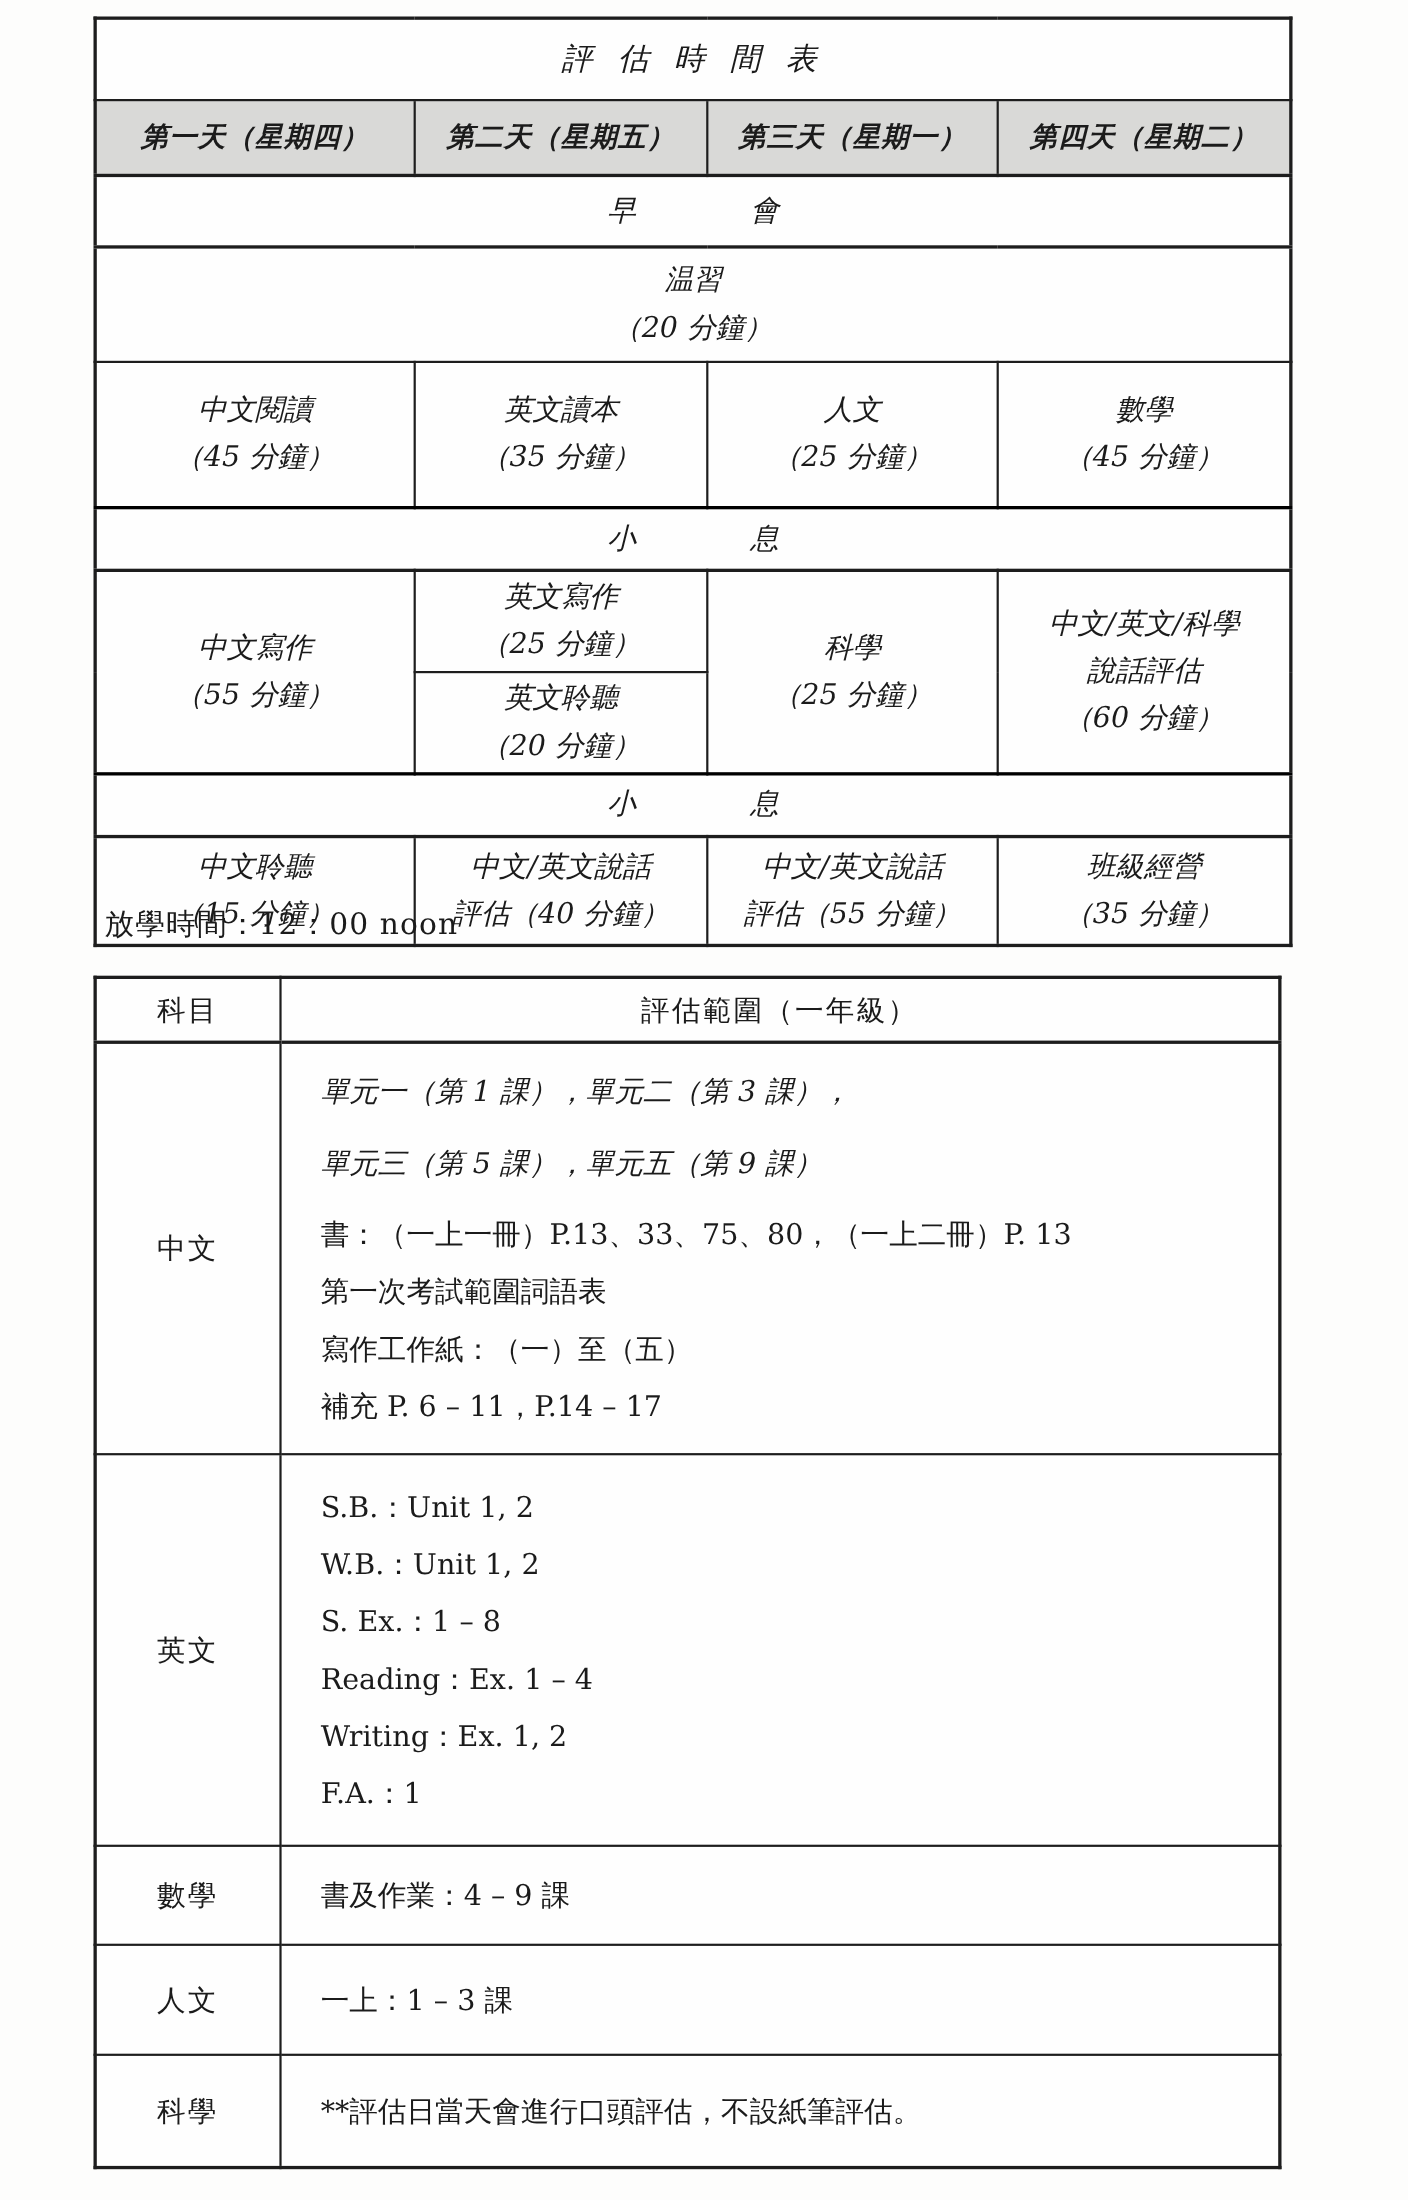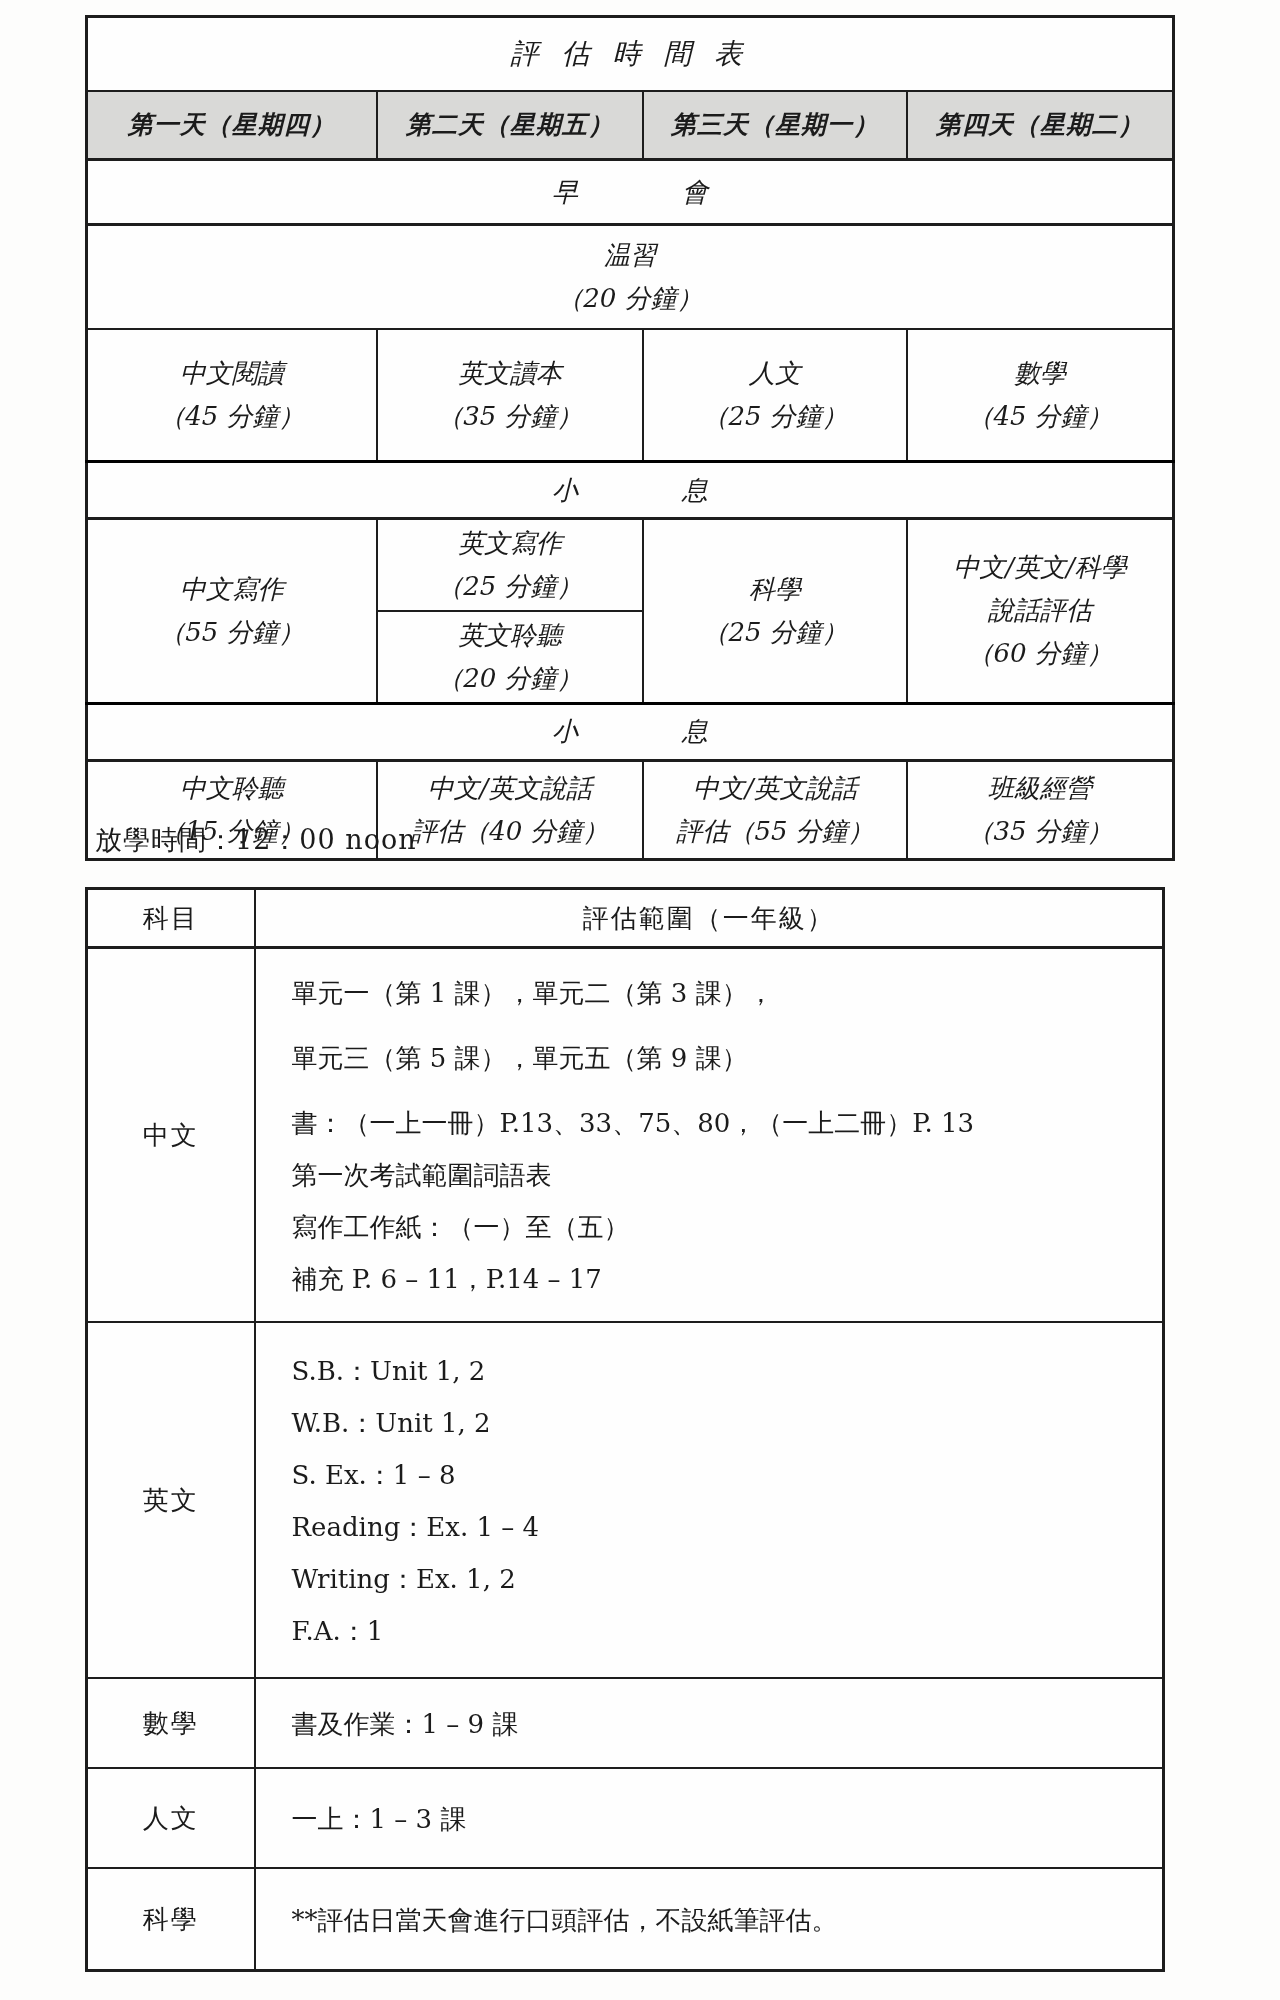--- a/index.html
+++ b/index.html
@@ -66,21 +66,21 @@
     border:2px solid #1d1d1d;
     vertical-align:middle;
     font-size:26px;
     background:#fefefe;
   }
   .scope .s-head td{height:54px;text-align:center;letter-spacing:2px;border-bottom:3px solid #1d1d1d;}
   .scope td.subj{text-align:center;width:168px;letter-spacing:2px;}
   .scope td.cont{padding:14px 10px 12px 36px;}
   .cont .ln{line-height:52px;white-space:nowrap;}
   .row-chi td{height:346px;}
-  .row-chi .ln.sp{margin-bottom:13px;}
+  .row-chi .ln.sp{margin-bottom:13px;font-style:italic;}
   .row-eng td{height:328px;}
   .row-math td{height:62px;}
   .row-hum td{height:72px;}
   .row-sci td{height:74px;}
 </style>
 </head>
 <body>
 
 <div class="page">
 
@@ -212,21 +212,21 @@
         <div class="ln">W.B.：Unit 1, 2</div>
         <div class="ln">S. Ex.：1 – 8</div>
         <div class="ln">Reading：Ex. 1 – 4</div>
         <div class="ln">Writing：Ex. 1, 2</div>
         <div class="ln">F.A.：1</div>
       </td>
     </tr>
     <tr class="row-math">
       <td class="subj">數學</td>
       <td class="cont">
-        <div class="ln">書及作業：1 – 9 課</div>
+        <div class="ln">書及作業：4 – 9 課</div>
       </td>
     </tr>
     <tr class="row-hum">
       <td class="subj">人文</td>
       <td class="cont">
         <div class="ln">一上：1 – 3 課</div>
       </td>
     </tr>
     <tr class="row-sci">
       <td class="subj">科學</td>

